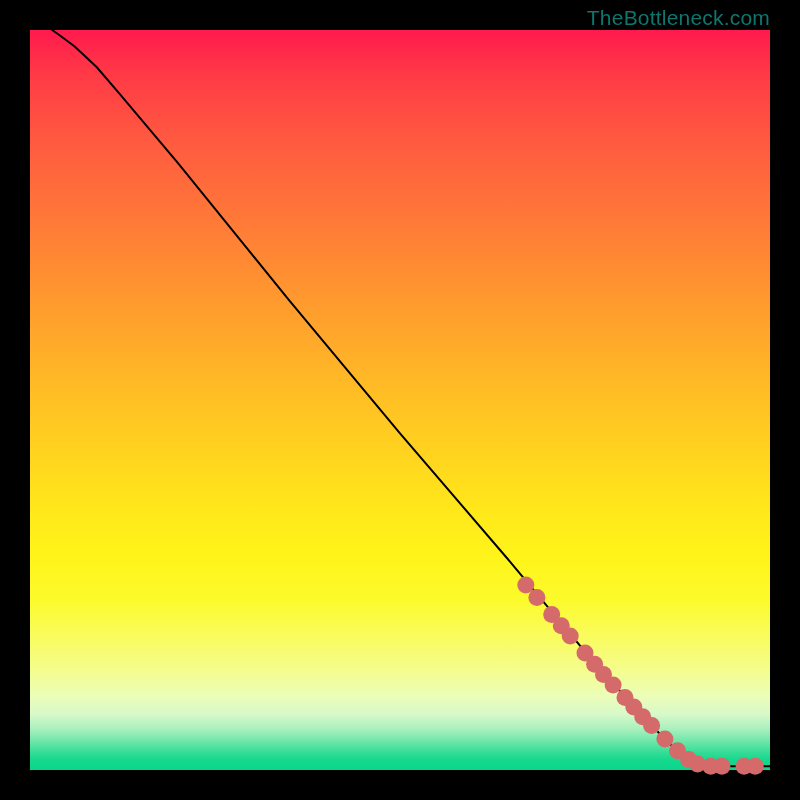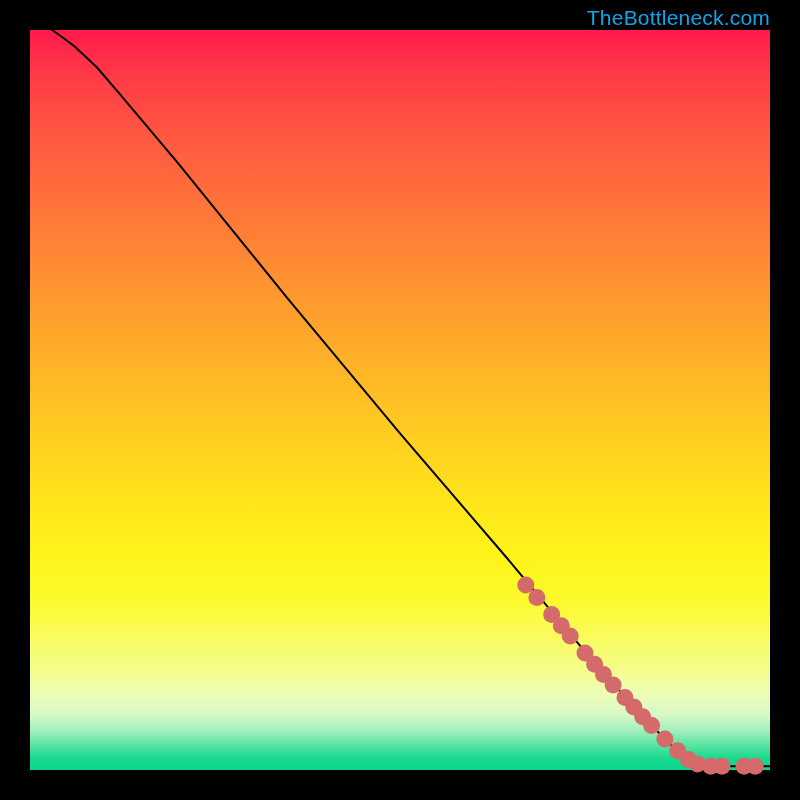--- a/index.html
+++ b/index.html
@@ -46,21 +46,21 @@
       #6be6a8 96.2%,
       #35dd97 97.6%,
       #17d88e 98.6%,
       #0ad68b 100%
     );
   }
   .watermark {
     position: absolute;
     top: 6px;
     right: 30px;
-    color: #0ea5e9;
+    color: #0f766e;
     font-size: 21px;
     font-weight: 500;
     white-space: nowrap;
     letter-spacing: 0.2px;
   }
   svg.overlay {
     position: absolute;
     left: 30px;
     top: 30px;
     width: 740px;

